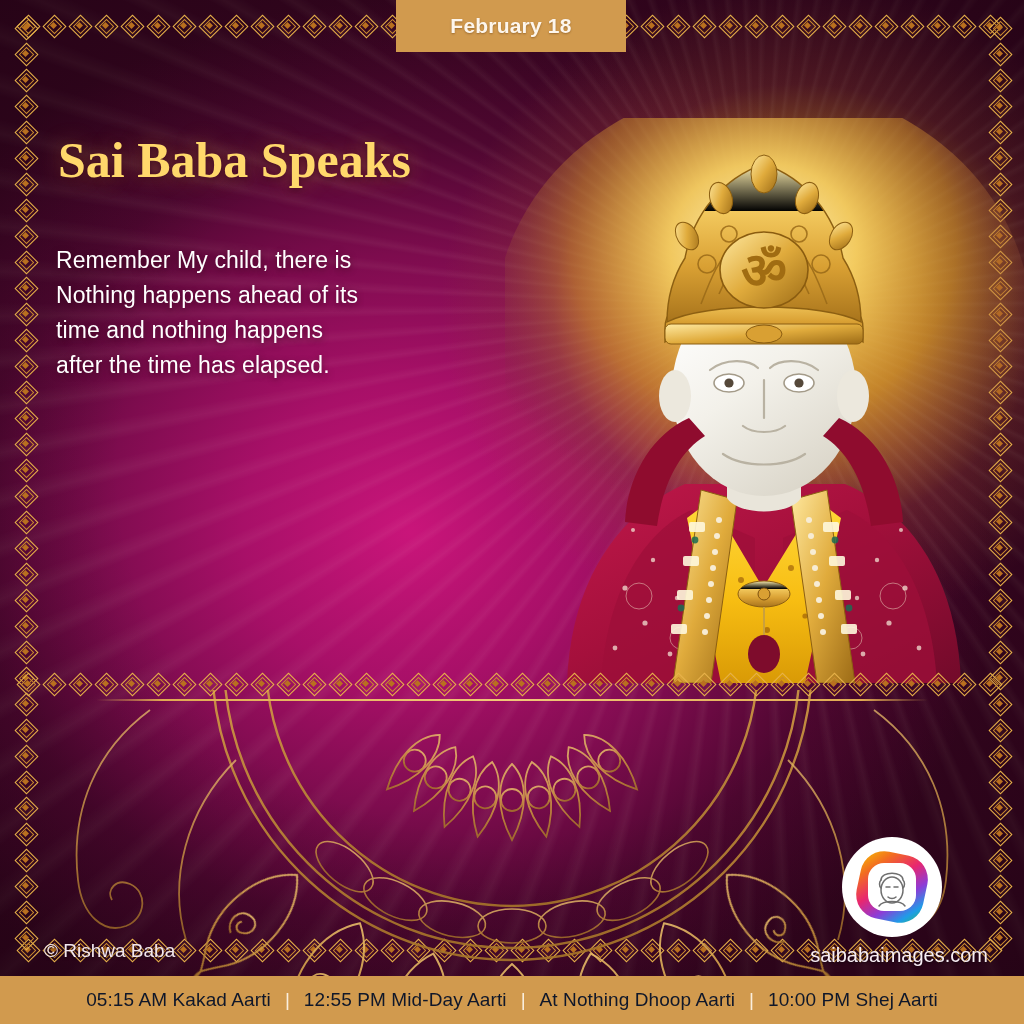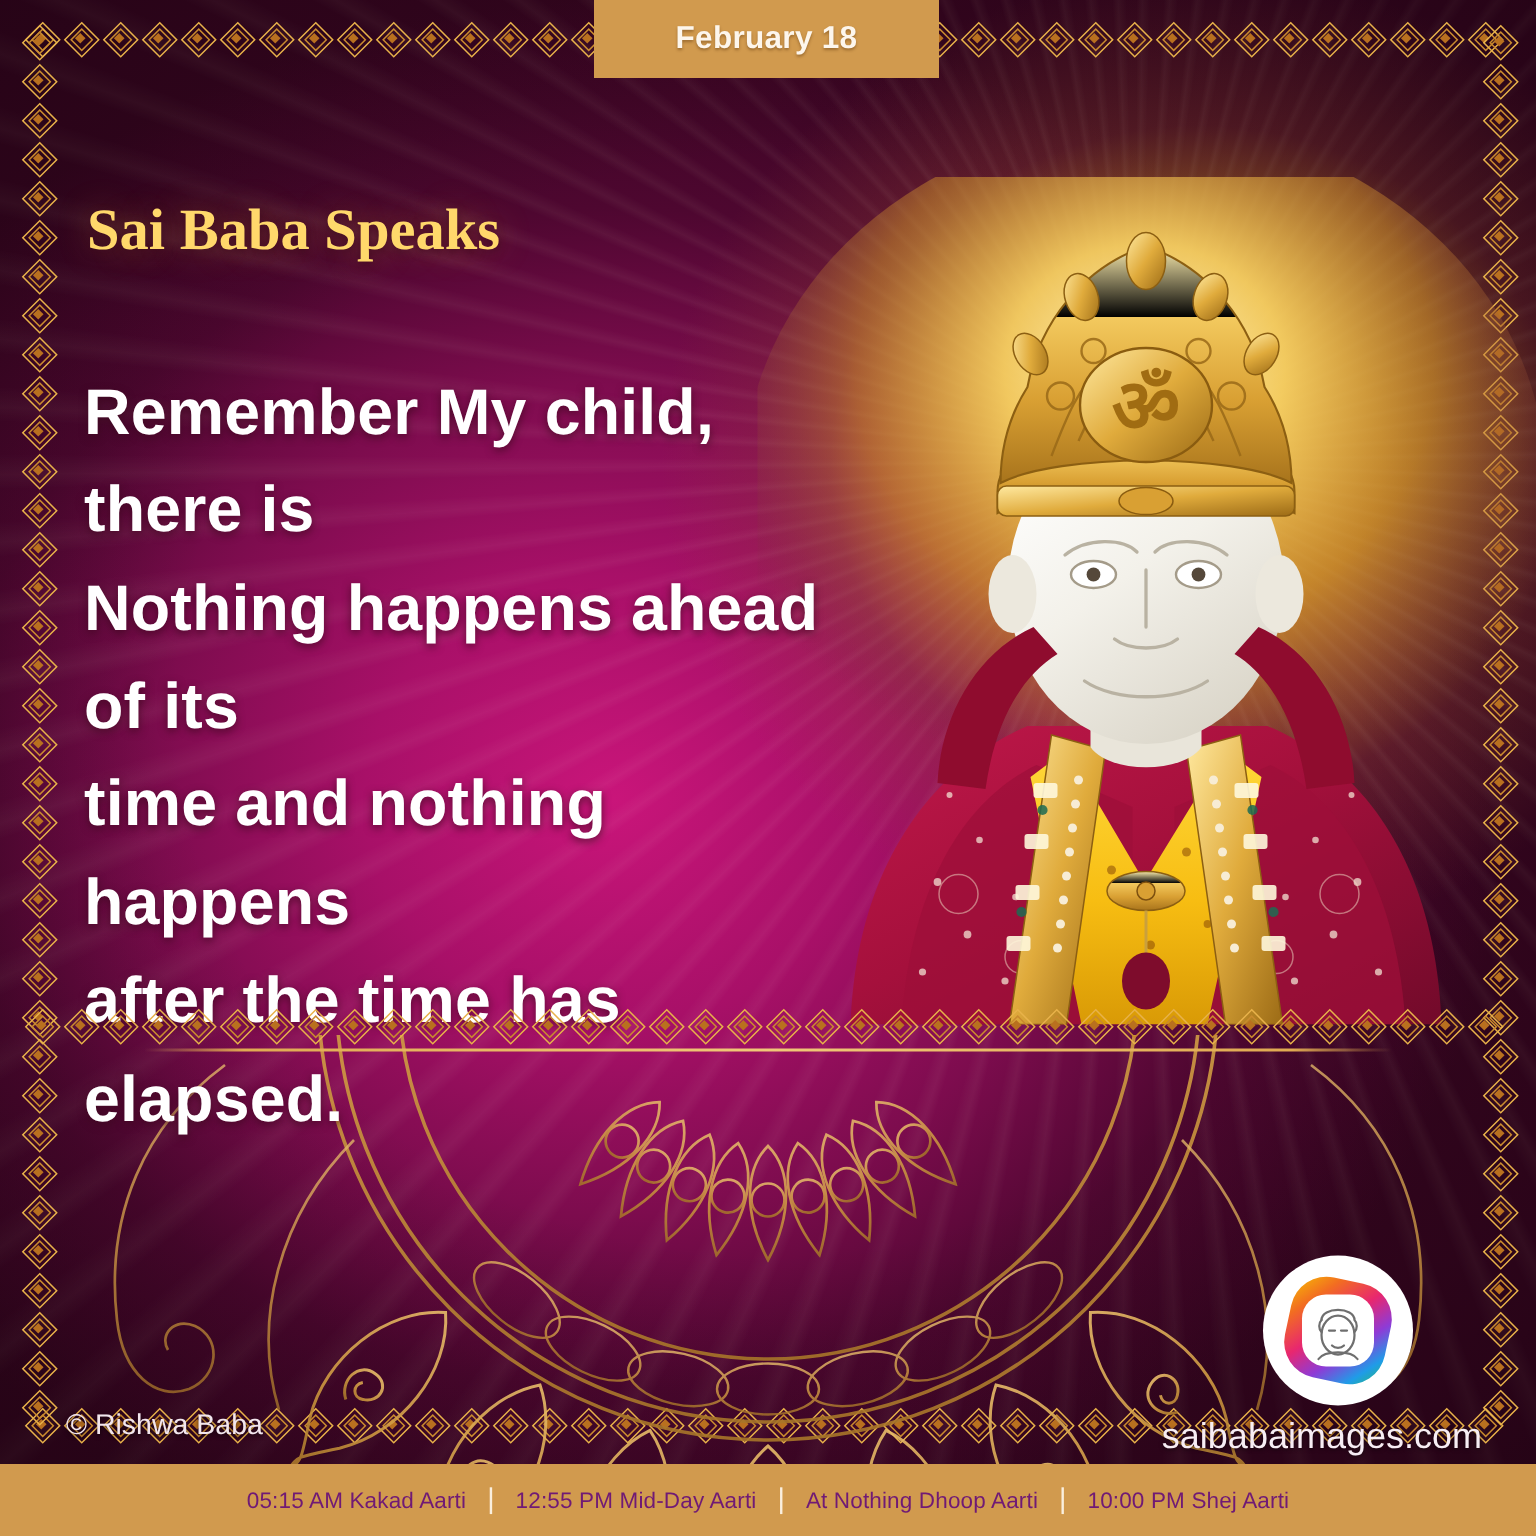--- a/index.html
+++ b/index.html
@@ -50,26 +50,26 @@
   }
   #date-banner span {
     color:#fdf6ec; font-size:21px; font-weight:bold; letter-spacing:.2px;
     text-shadow:0 1px 2px rgba(90,50,10,.45);
   }
 
   
   #headline {
     position:absolute; left:58px; top:134px; z-index:5;
     font-family:"Liberation Serif", serif; font-weight:bold;
-    font-size:39px; line-height:1.05; color:#ffd86b;
+    font-size:50px; line-height:1.05; color:#ffd86b;
     text-shadow:0 2px 6px rgba(60,8,30,.8), 0 0 22px rgba(255,190,70,.35);
   }
   #quote {
     position:absolute; left:56px; top:243px; width:500px; z-index:5;
-    color:#ffffff; font-size:43px; line-height:1.52; font-weight:700;
+    color:#ffffff; font-size:23px; line-height:1.52; font-weight:400;
     letter-spacing:.1px; text-shadow:0 2px 6px rgba(60,8,30,.75);
   }
 
   
   #murti { position:absolute; left:505px; top:118px; width:520px; height:565px; z-index:4; }
   #murti svg { width:100%; height:100%; display:block; }
 
   
   #divider-wrap { position:absolute; left:0; right:0; top:672px; height:40px; z-index:5; }
   #divider-line {
@@ -81,32 +81,32 @@
   #mandala { position:absolute; left:0; top:690px; width:1024px; height:300px; z-index:3; opacity:.95; }
   #mandala svg { width:100%; height:100%; display:block; }
 
   
   #credit {
     position:absolute; left:44px; top:940px; z-index:7;
     color:#f2e6ee; font-size:19px; text-shadow:0 1px 3px rgba(0,0,0,.6);
   }
   #website {
     position:absolute; right:36px; top:944px; z-index:7;
-    color:#f7edf4; font-size:24px; text-shadow:0 1px 3px rgba(0,0,0,.6);
+    color:#f7edf4; font-size:20px; text-shadow:0 1px 3px rgba(0,0,0,.6);
   }
   #logo { position:absolute; left:841px; top:836px; width:102px; height:102px; z-index:7; }
   #logo svg { width:100%; height:100%; display:block; }
 
   
   #aarti-bar {
     position:absolute; left:0; bottom:0; width:1024px; height:48px;
     background:#d19a4e; display:flex; align-items:center; justify-content:center;
     z-index:8; gap:0;
   }
-  .aarti-item { color:#701a75; font-size:15px; white-space:nowrap; letter-spacing:.1px; }
+  .aarti-item { color:#0f172a; font-size:19px; white-space:nowrap; letter-spacing:.1px; }
   .aarti-sep { color:#fdf4e6; font-size:19px; padding:0 14px; opacity:.95; }
 </style>
 </head>
 <body>
 
 <div id="card">
 
   <div id="rays"></div>
   <div id="vignette"></div>
 

